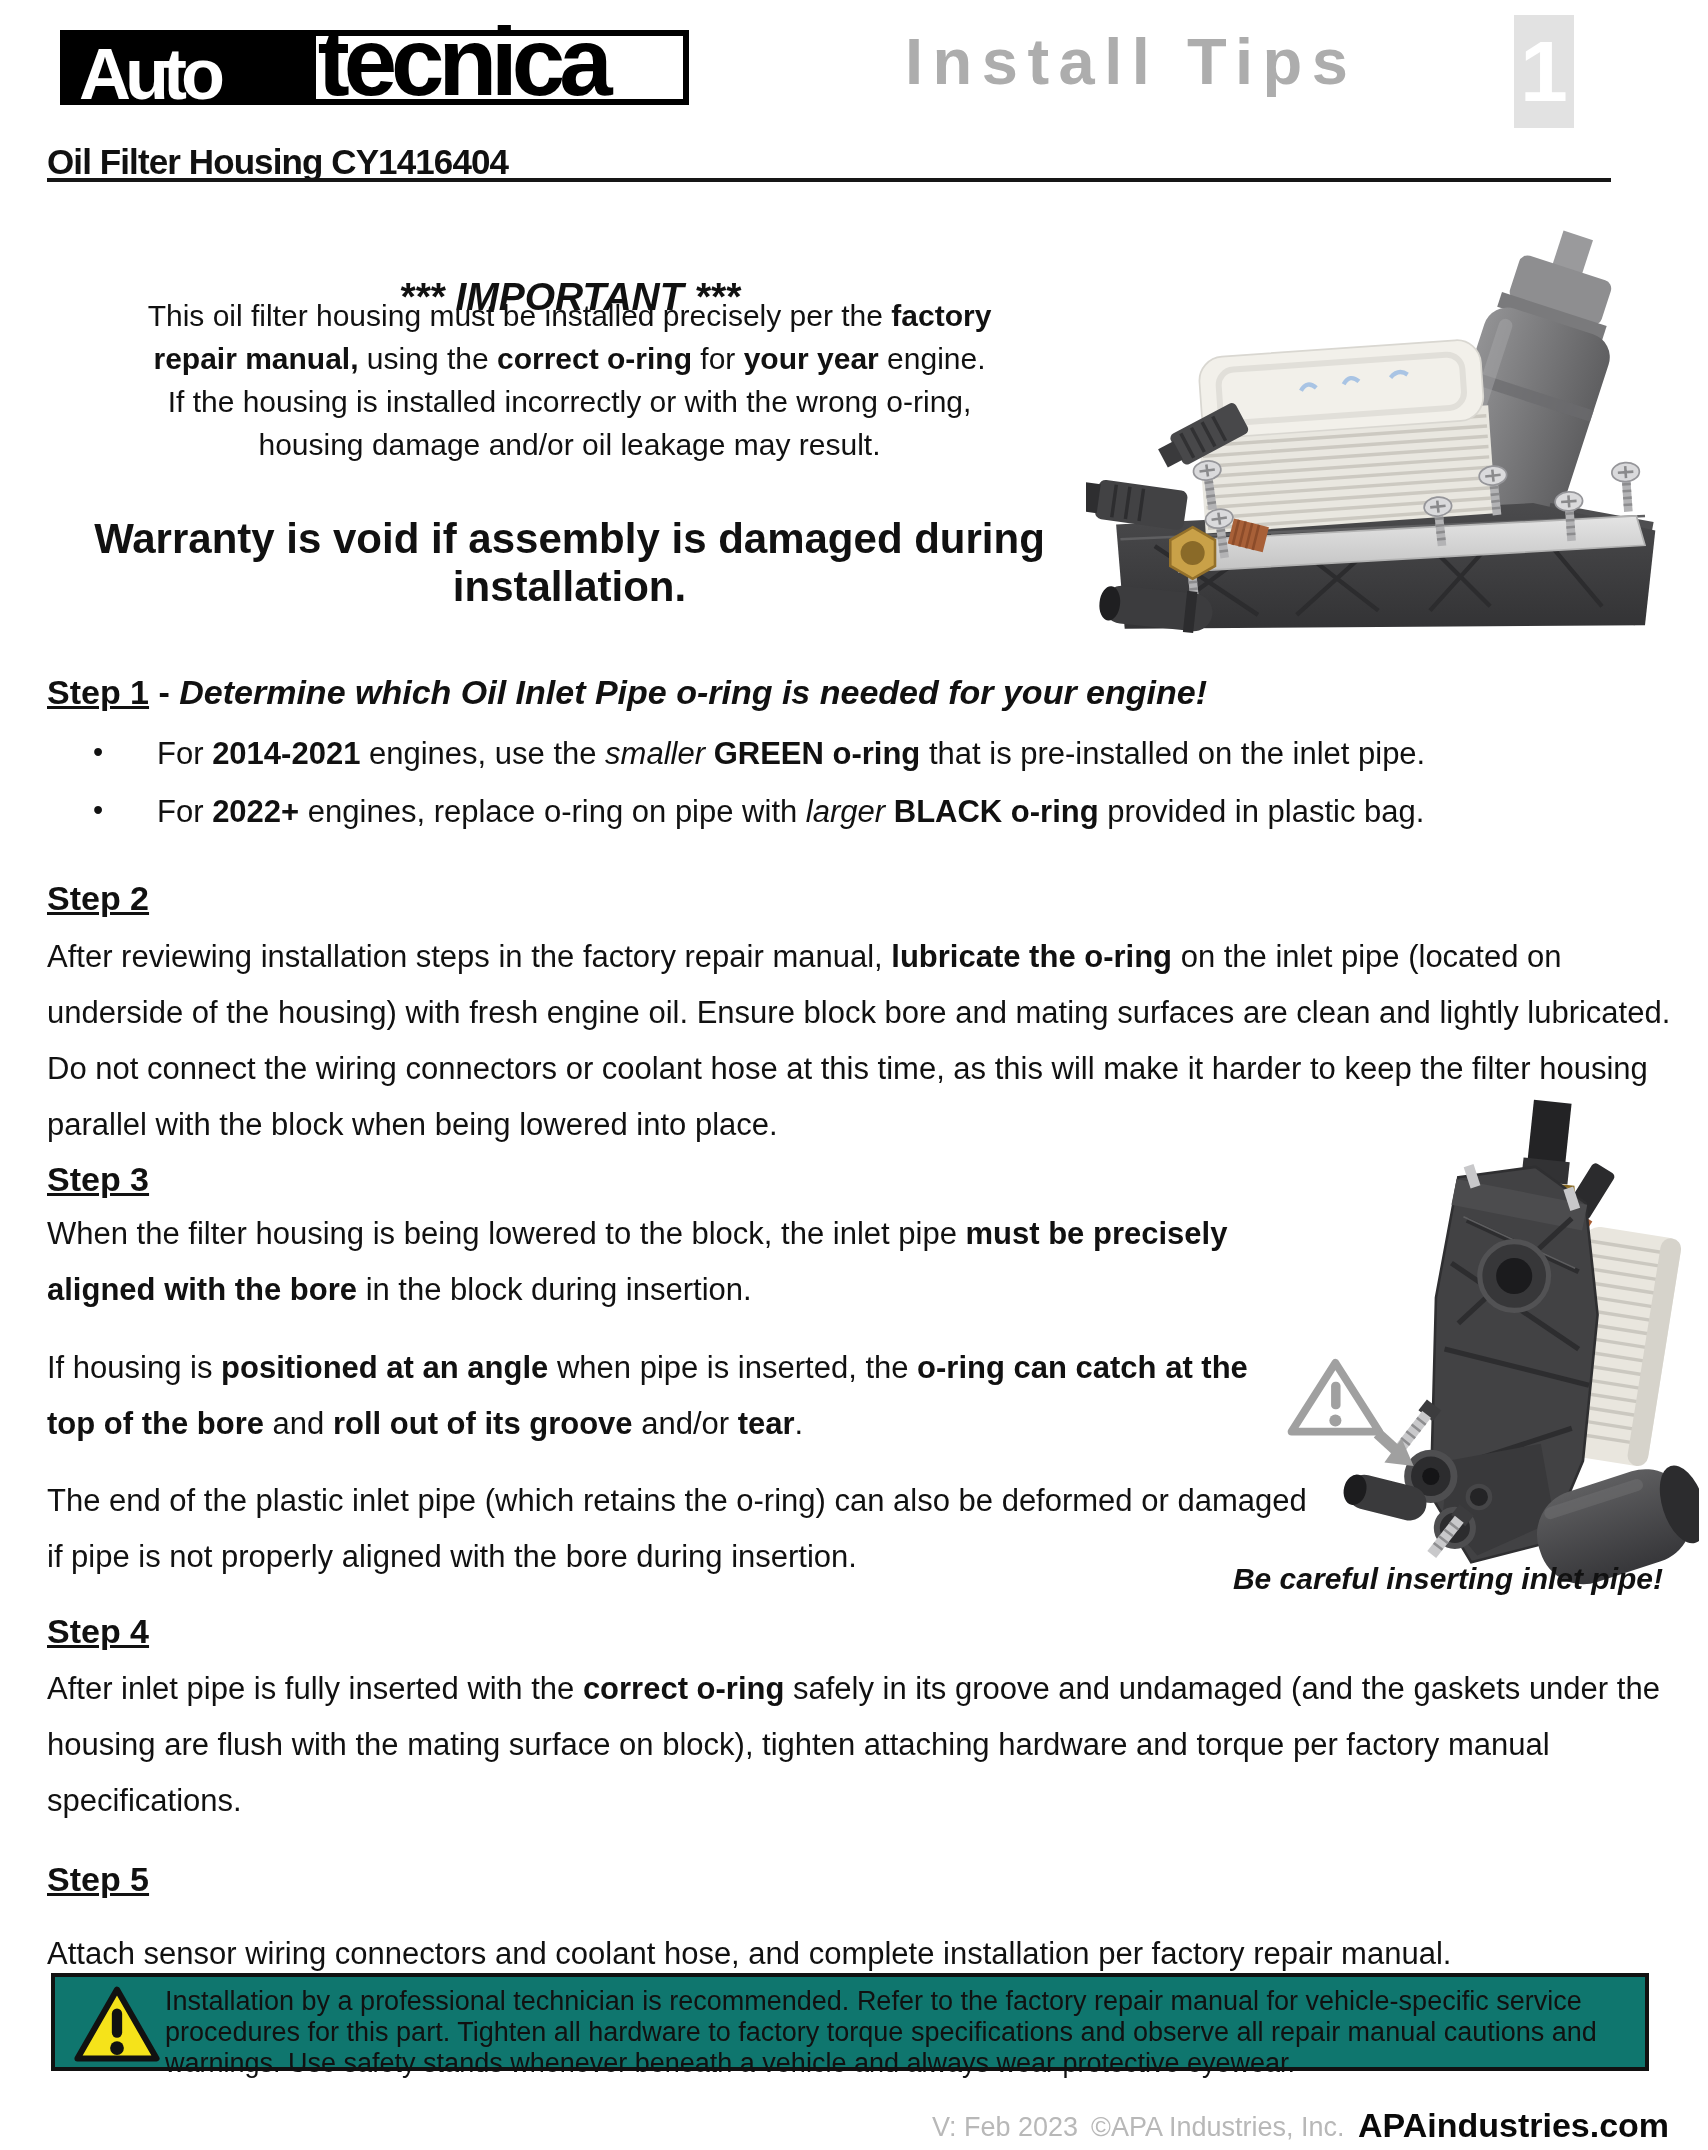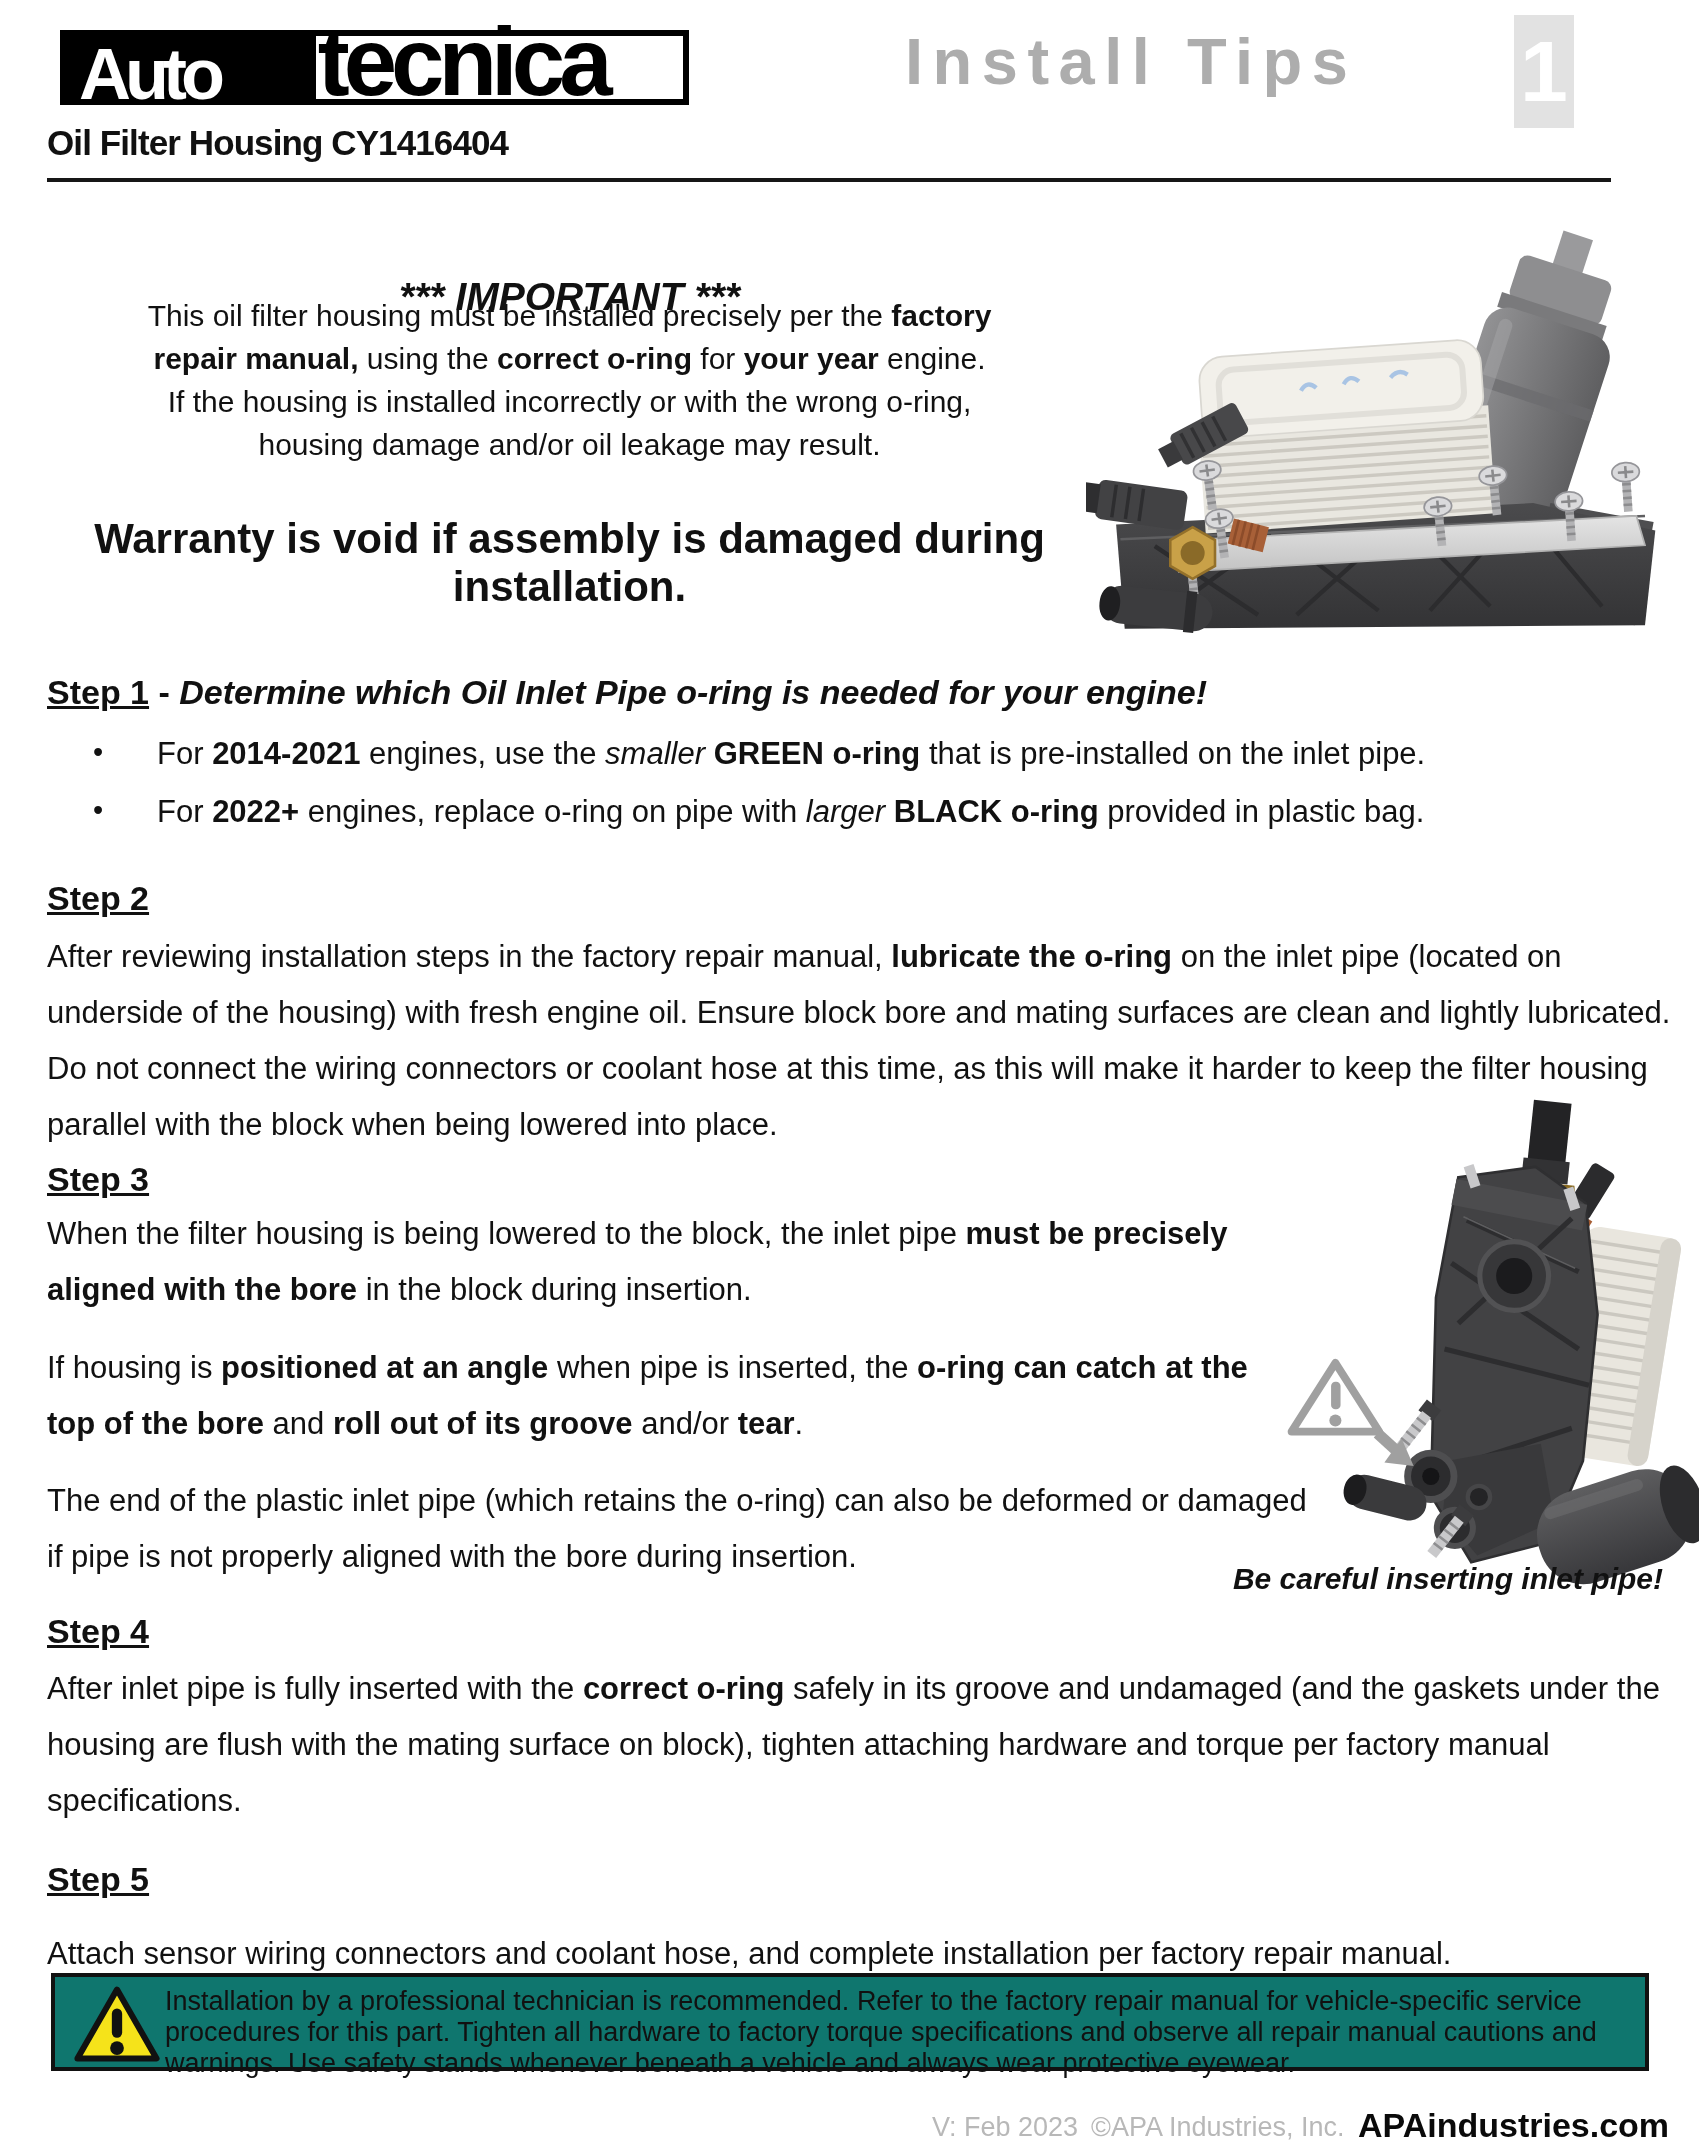--- a/index.html
+++ b/index.html
@@ -30,21 +30,21 @@
   }
   .install-tips{
     left:905px;top:29px;font-size:65px;font-weight:bold;letter-spacing:9.5px;
     color:#adadad;line-height:1;
   }
   .page-num-box{
     left:1514px;top:14.6px;width:60px;height:113px;background:#e2e2e2;
     display:flex;align-items:center;justify-content:center;
     color:#ffffff;font-size:86px;font-weight:bold;
   }
-  .subtitle{left:47px;top:123px;font-size:35px;font-weight:bold;letter-spacing:-0.9px;}
+  .subtitle{left:47px;top:142px;font-size:35px;font-weight:bold;letter-spacing:-0.9px;}
   .rule{left:47px;top:178px;width:1564px;height:4.3px;background:#161616;}
 
   
   .imp-title{left:47px;top:237px;width:1045px;text-align:center;
     font-size:39px;font-weight:bold;font-style:italic;margin-top:38px;}
   .imp-lines{left:47px;top:294px;width:1045px;text-align:center;
     font-size:30px;line-height:43px;}
   .warranty{left:47px;top:515px;width:1045px;text-align:center;
     font-size:42px;font-weight:bold;}
 

